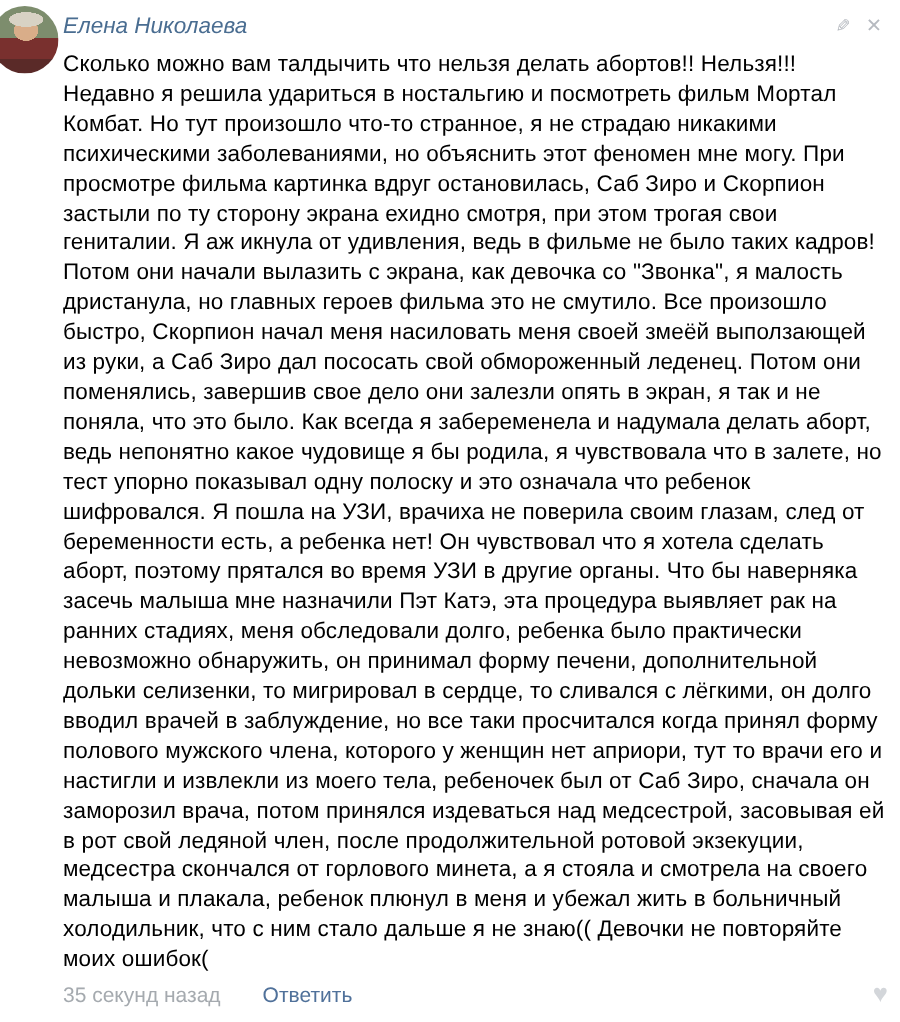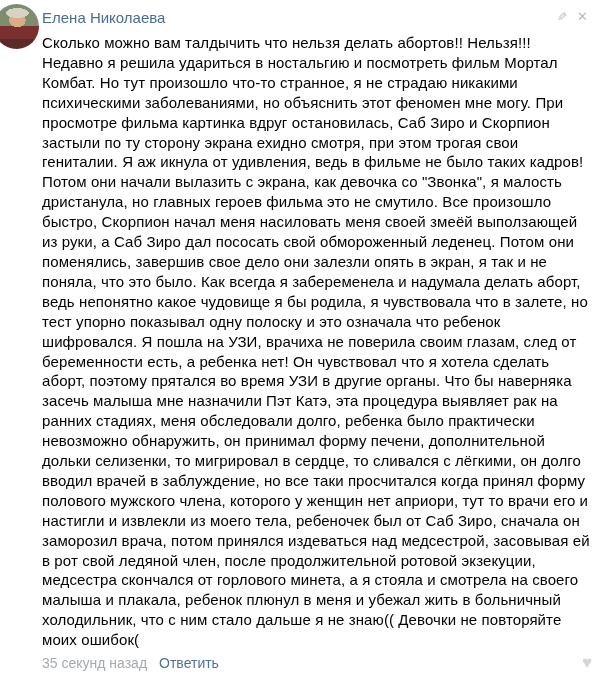--- a/index.html
+++ b/index.html
@@ -28,20 +28,21 @@
     background:
       radial-gradient(ellipse 42% 18% at 52% 20%, #d8d2c4 0 60%, rgba(216,210,196,0) 61%),
       radial-gradient(ellipse 30% 26% at 52% 36%, #d9ad89 0 60%, rgba(217,173,137,0) 61%),
       linear-gradient(to bottom, #7d8d6d 0 48%, #79302e 48% 78%, #5a2a28 78% 100%);
   }
   .header-row {
     display: flex;
     align-items: flex-start;
     justify-content: space-between;
     height: 22px;
+    font-style: italic;
   }
   .author-name {
     font-size: 15px;
     font-weight: 500;
     color: #4a6d91;
     line-height: 20px;
     cursor: pointer;
     text-decoration: none;
   }
   .header-actions {
@@ -71,21 +72,21 @@
     display: flex;
     align-items: flex-start;
     margin-top: 5px;
     font-size: 14px;
     width: 552px;
   }
   .timestamp {
     color: #a5aaaf;
   }
   .reply-link {
-    margin-left: 12px;
+    margin-left: 28px;
     color: #50719a;
     cursor: pointer;
   }
   .footer-spacer { flex: 1; }
   .heart-icon {
     color: #d3d6da;
     font-size: 17px;
     line-height: 16px;
     cursor: pointer;
     padding-right: 2px;

